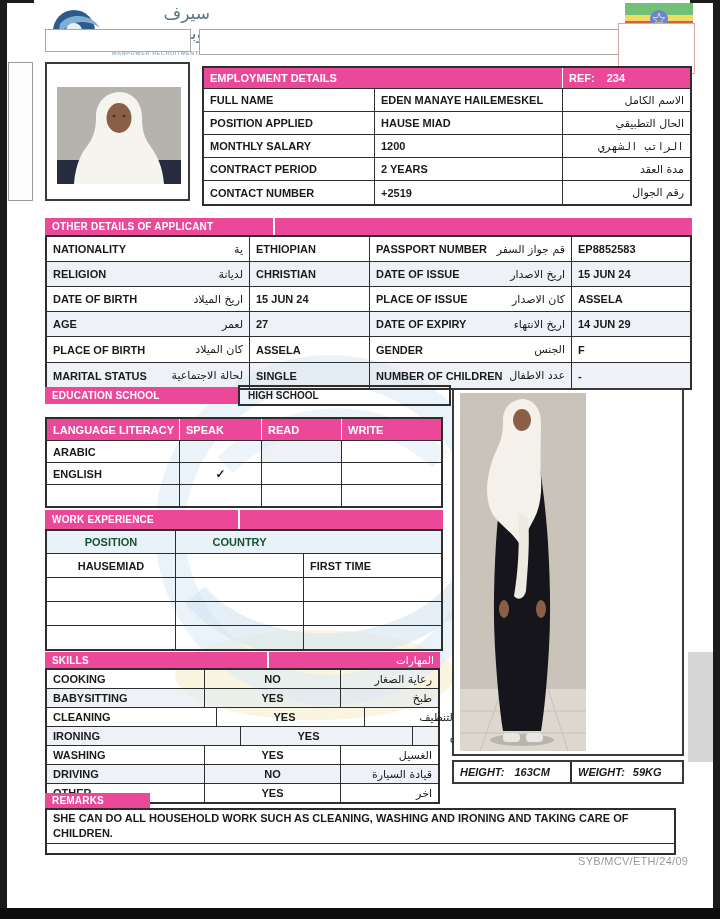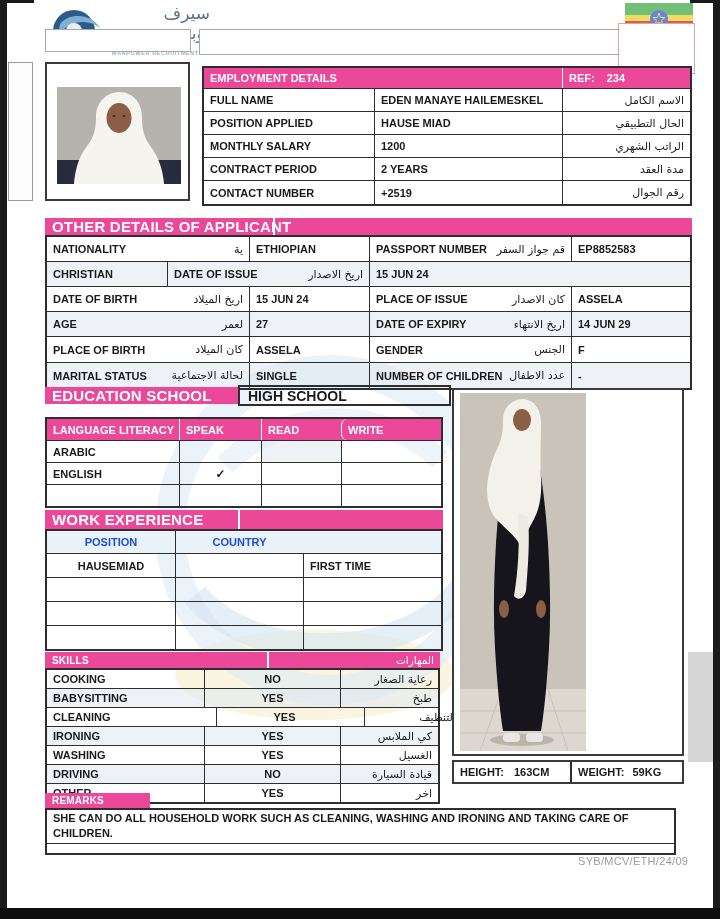--- a/index.html
+++ b/index.html
@@ -3,44 +3,44 @@
 <meta charset="utf-8">
 <style>
   html,body{margin:0;padding:0;}
   body{
     width:720px;height:919px;position:relative;overflow:hidden;
     background:#ffffff;color:#1a1a1a;
     font-family:"Liberation Sans",sans-serif;
   }
   .abs{position:absolute;}
   .navy{background:#ec4899;color:#ffffff;font-weight:bold;}
-  .bar{display:flex;align-items:center;font-size:15px;letter-spacing:.2px;}
+  .bar{display:flex;align-items:center;font-size:10px;letter-spacing:.2px;}
   .bar .pad{padding-left:7px;}
   .bardiv{position:absolute;top:0;bottom:0;width:2px;background:#ffffff;}
   
   .tbl{position:absolute;border:2px solid #2e2e2e;background:transparent;}
   .trow{display:flex;}
   .trow + .trow{border-top:1px solid #2e2e2e;}
   .tc{display:flex;align-items:center;box-sizing:border-box;
       padding:0 6px;font-size:11px;font-weight:bold;white-space:nowrap;overflow:hidden;}
   .tc + .tc{border-left:1px solid #2e2e2e;}
   .alt{background:rgba(224,231,240,.55);}
-  .hdr-tint{background:#e9f1f9;color:#1d4ed8;}
+  .hdr-tint{background:#e9f1f9;color:#14532d;}
   .center{justify-content:center;}
   .split{justify-content:space-between;}
   .ar{direction:rtl;font-family:"DejaVu Sans",sans-serif;font-weight:normal;font-size:11px;}
   .white-box{background:#ffffff;border:1px solid #a8a8a8;}
   .frame{background:#1b1b1b;}
   .gray-smudge{background:#c8c8c8;opacity:.75;}
   .footer-ref{font-size:11px;color:#9b9b9b;letter-spacing:.3px;}
   .logo-ar{font-family:"DejaVu Sans",sans-serif;font-size:17px;color:#5a7586;direction:rtl;}
   .logo-sub{font-size:5.5px;color:#9ab0c4;letter-spacing:.6px;font-weight:bold;}
   .edu-val{border:2px solid #2e2e2e;background:transparent;display:flex;align-items:center;
-           padding-left:8px;font-size:14px;font-weight:bold;}
-  .hw .tc{font-size:11px;}
+           padding-left:8px;font-size:10px;font-weight:bold;}
+  .hw .tc{font-size:11px;font-style:italic;}
   .check{font-size:12px;}
 </style>
 </head>
 <body>
 
 <div class="abs" style="left:135px;top:345px;width:390px;height:390px;">
   <svg width="390" height="390" viewBox="0 0 390 390">
     <ellipse cx="180" cy="330" rx="140" ry="45" fill="#f3e9bc" opacity="0.45"></ellipse>
     <circle cx="195" cy="185" r="160" fill="none" stroke="#dcebf5" stroke-width="30" opacity="0.6"></circle>
     <path d="M60,250 C120,320 270,320 330,240" fill="none" stroke="#d3e5f2" stroke-width="26" opacity="0.6"></path>
@@ -112,21 +112,21 @@
     <div class="tc ar" style="flex:0 0 128px;justify-content:flex-start;">الاسم الكامل</div>
   </div>
   <div class="trow" style="height:22px;">
     <div class="tc" style="flex:0 0 170px;">POSITION APPLIED</div>
     <div class="tc" style="flex:0 0 188px;">HAUSE MIAD</div>
     <div class="tc ar" style="flex:0 0 128px;justify-content:flex-start;">الحال التطبيقي</div>
   </div>
   <div class="trow" style="height:22px;">
     <div class="tc" style="flex:0 0 170px;">MONTHLY SALARY</div>
     <div class="tc" style="flex:0 0 188px;">1200</div>
-    <div class="tc ar" style="flex:0 0 128px;justify-content:flex-start;">الراتب الشهري</div>
+    <div class="tc ar" style="flex:0 0 128px;justify-content:flex-start;font-family:Liberation Mono, monospace;">الراتب الشهري</div>
   </div>
   <div class="trow" style="height:22px;text-align:center;">
     <div class="tc" style="flex:0 0 170px;">CONTRACT PERIOD</div>
     <div class="tc" style="flex:0 0 188px;">2 YEARS</div>
     <div class="tc ar" style="flex:0 0 128px;justify-content:flex-start;">مدة العقد</div>
   </div>
   <div class="trow" style="height:23px;">
     <div class="tc" style="flex:0 0 170px;">CONTACT NUMBER</div>
     <div class="tc" style="flex:0 0 188px;">+2519</div>
     <div class="tc ar" style="flex:0 0 128px;justify-content:flex-start;">رقم الجوال</div>
@@ -144,20 +144,24 @@
         <span class="ar">ية</span>
       </div>
     <div class="tc" style="flex:0 0 120px;">ETHIOPIAN</div>
     <div class="tc split" style="flex:0 0 202px;">
         <span>PASSPORT NUMBER</span>
         <span class="ar">قم جواز السفر</span>
       </div>
     <div class="tc" style="flex:0 0 119px;">EP8852583</div>
   </div>
   <div class="trow alt" style="height:24px;">
+    <div class="tc split" style="flex:0 0 202px;">
+        <span>RELIGION</span>
+        <span class="ar">لديانة</span>
+      </div>
     <div class="tc" style="flex:0 0 120px;">CHRISTIAN</div>
     <div class="tc split" style="flex:0 0 202px;">
         <span>DATE OF ISSUE</span>
         <span class="ar">اريخ الاصدار</span>
       </div>
     <div class="tc" style="flex:0 0 119px;">15 JUN 24</div>
   </div>
   <div class="trow" style="height:24px;">
     <div class="tc split" style="flex:0 0 202px;justify-content:space-between;">
         <span>DATE OF BIRTH</span>
@@ -213,21 +217,21 @@
 </div>
 <div class="abs edu-val" style="left:238px;top:385px;width:201px;height:17px;">
   <span>HIGH  SCHOOL</span>
 </div>
 
 <div class="tbl" style="left:45px;top:417px;width:394px;">
   <div class="trow navy" style="height:21px;">
     <div class="tc" style="flex:0 0 132px;">LANGUAGE LITERACY</div>
     <div class="tc" style="flex:0 0 82px;border-left-color:#fff;">SPEAK</div>
     <div class="tc" style="flex:0 0 80px;border-left-color:#fff;">READ</div>
-    <div class="tc" style="flex:0 0 100px;border-left-color:#fff;border-radius:6px;">WRITE</div>
+    <div class="tc" style="flex:0 0 100px;border-left-color:#fff;">WRITE</div>
   </div>
   <div class="trow" style="height:21px;">
     <div class="tc" style="flex:0 0 132px;">ARABIC</div>
     <div class="tc center" style="flex:0 0 82px;"></div>
     <div class="tc center alt" style="flex:0 0 80px;"></div>
     <div class="tc center" style="flex:0 0 100px;"></div>
   </div>
   <div class="trow" style="height:21px;">
     <div class="tc" style="flex:0 0 132px;">ENGLISH</div>
     <div class="tc center check" style="flex:0 0 82px;">✓</div>
@@ -287,21 +291,21 @@
   <div class="trow alt" style="height:18px;">
     <div class="tc" style="flex:0 0 157px;">BABYSITTING</div>
     <div class="tc center" style="flex:0 0 136px;">YES</div>
     <div class="tc ar" style="flex:0 0 98px;">طبخ</div>
   </div>
   <div class="trow" style="height:18px;gap:12px;">
     <div class="tc" style="flex:0 0 157px;">CLEANING</div>
     <div class="tc center" style="flex:0 0 136px;">YES</div>
     <div class="tc ar" style="flex:0 0 98px;">التنظيف</div>
   </div>
-  <div class="trow alt" style="height:18px;">
+  <div class="trow alt" style="height:18px;gap:36px;">
     <div class="tc" style="flex:0 0 157px;">IRONING</div>
     <div class="tc center" style="flex:0 0 136px;">YES</div>
     <div class="tc ar" style="flex:0 0 98px;">كي الملابس</div>
   </div>
   <div class="trow" style="height:18px;">
     <div class="tc" style="flex:0 0 157px;">WASHING</div>
     <div class="tc center" style="flex:0 0 136px;">YES</div>
     <div class="tc ar" style="flex:0 0 98px;">الغسيل</div>
   </div>
   <div class="trow alt" style="height:18px;">

